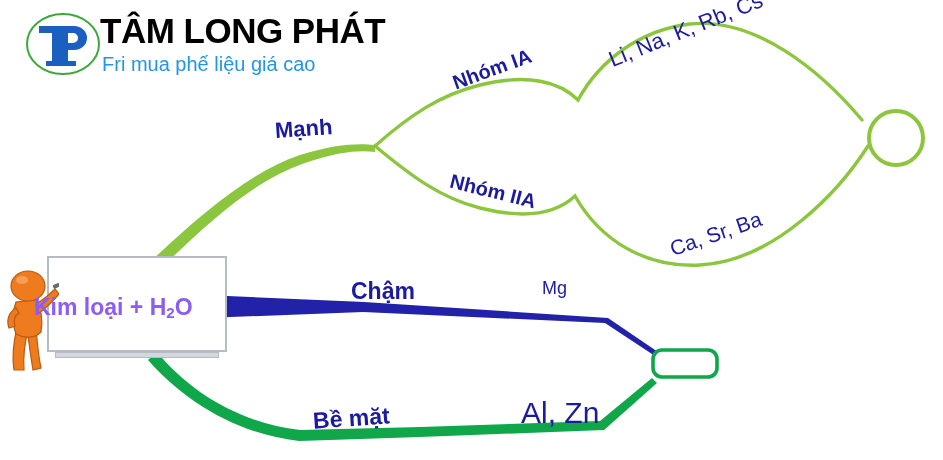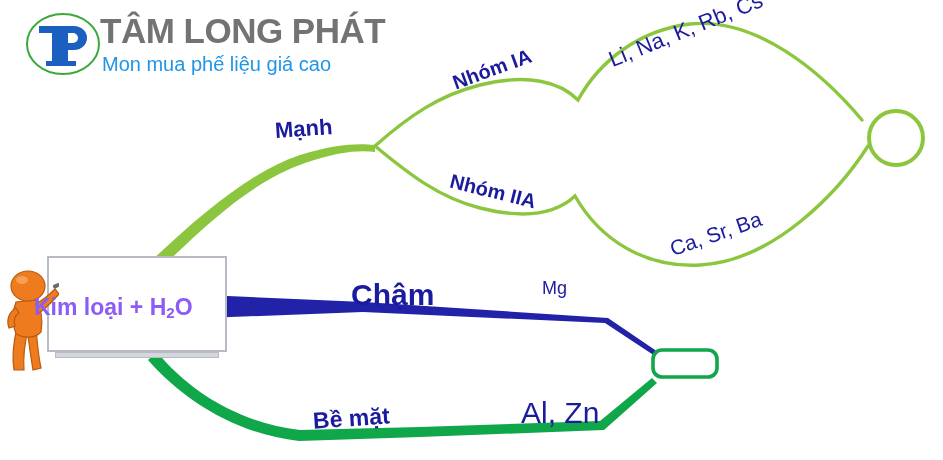--- a/index.html
+++ b/index.html
@@ -37,21 +37,21 @@
     top: 8px;
     width: 78px;
     height: 72px;
   }
   .brand-title {
     position: absolute;
     left: 100px;
     top: 11px;
     font-size: 35px;
     font-weight: bold;
-    color: #737373;
+    color: #000000;
     letter-spacing: -0.5px;
     white-space: nowrap;
   }
   .brand-tagline {
     position: absolute;
     left: 102px;
     top: 53px;
     font-size: 20px;
     color: #2196E8;
     white-space: nowrap;
@@ -111,21 +111,21 @@
     color: #1B1B9E;
     white-space: nowrap;
     z-index: 20;
   }
   .node-label.bold { font-weight: bold; }
   .lbl-manh     { left: 275px; top: 116px; font-size: 22px; transform: rotate(-4deg); }
   .lbl-nhom-ia  { left: 451px; top: 58px;  font-size: 20px; transform: rotate(-20deg); }
   .lbl-li       { left: 604px; top: 17px;  font-size: 22px; transform: rotate(-22deg); }
   .lbl-nhom-iia { left: 449px; top: 180px; font-size: 20px; transform: rotate(14deg); }
   .lbl-ca       { left: 668px; top: 222px; font-size: 21px; transform: rotate(-19deg); }
-  .lbl-cham     { left: 351px; top: 278px; font-size: 30px; }
+  .lbl-cham     { left: 351px; top: 278px; font-size: 23px; }
   .lbl-mg       { left: 542px; top: 278px; font-size: 18px; }
   .lbl-be-mat   { left: 313px; top: 405px; font-size: 23px; transform: rotate(-4deg); }
   .lbl-al-zn    { left: 521px; top: 396px; font-size: 30px; }
 </style>
 </head>
 <body>
 
 <div id="canvas">
 
   <svg id="mindmap-svg" viewBox="0 0 943 460">
@@ -163,21 +163,21 @@
 
       <rect x="15" y="18" width="34" height="7" fill="#1B5FC0"></rect>
       <rect x="28" y="18" width="8" height="38" fill="#1B5FC0"></rect>
 
       <rect x="36" y="18" width="8" height="38" fill="#1B5FC0"></rect>
       <path d="M 40,18 h 10 a 13,12 0 0 1 0,24 h -10 v -7 h 9 a 5,5 0 0 0 0,-10 h -9 Z" fill="#1B5FC0"></path>
       <rect x="22" y="53" width="30" height="5" fill="#1B5FC0"></rect>
     </svg>
 
     <div class="brand-title">TÂM LONG PHÁT</div>
-    <div class="brand-tagline">Mon mua phế liệu giá cao</div>
+    <div class="brand-tagline">Fri mua phế liệu giá cao</div>
   </div>
 
   <div class="whiteboard">
     <div class="whiteboard-panel"></div>
     <div class="whiteboard-tray"></div>
   </div>
 
   <svg class="presenter" viewBox="0 0 56 118">
 
     <path d="M 14,70 C 10,86 9,100 11,112 L 21,112 C 20,98 22,84 25,72 Z" fill="#EE7B1E" stroke="#B85A10" stroke-width="1.2"></path>

